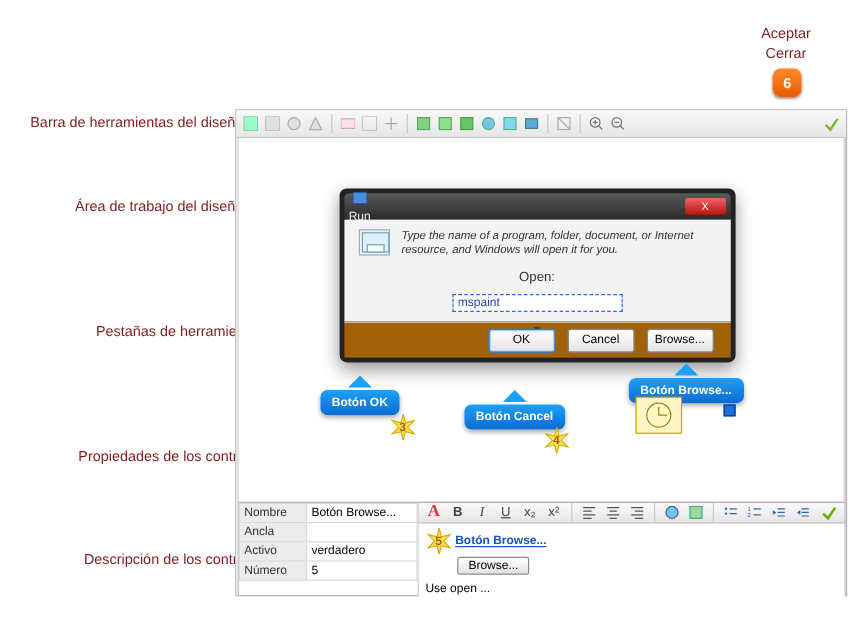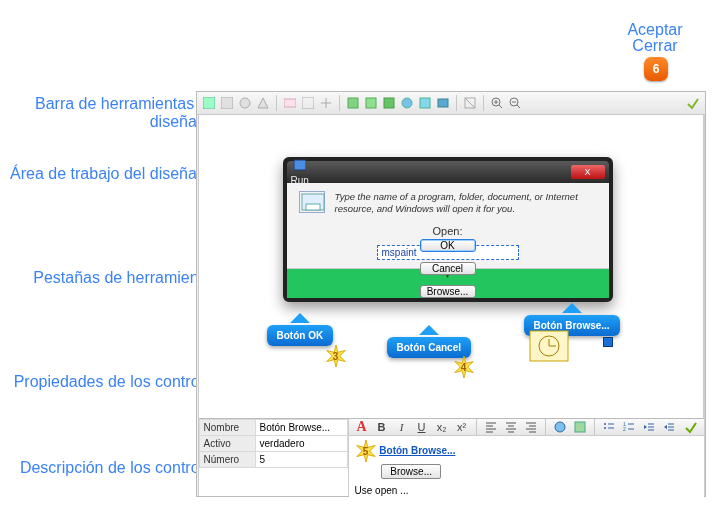--- a/index.html
+++ b/index.html
@@ -5,21 +5,21 @@
   * { box-sizing: border-box; }
   body {
     margin: 0;
     font-family: Arial, sans-serif;
     font-size: 11px;
     background: #fff;
     width: 722px;
     height: 527px;
     position: relative;
   }
-  .annot-label { position: absolute; text-align: right; font-size: 16px; color: #3b82f6; }
+  .annot-label { position: absolute; text-align: right; font-size: 12px; color: #7f1d1d; }
   .marker {
     position: absolute; width: 24px; height: 24px; border-radius: 7px;
     background: linear-gradient(#ff8a2a,#e85b00);
     color:#fff; font-weight:bold; display:flex; align-items:center; justify-content:center;
     font-size:12px; box-shadow:0 1px 2px rgba(0,0,0,.4);
   }
   .designer-window {
     position:absolute; left:196px; top:91px; width:510px; height:406px;
     border:1px solid #bbb; background:#f1f1f1;
   }
@@ -47,21 +47,21 @@
     display:flex; align-items:center; justify-content:space-between; padding:0 4px;
   }
   .rundlg-title { color:#eee; font-size:10px; display:flex; align-items:center; gap:4px;flex-direction:column;}
   .rundlg-close { width:34px; height:14px; background:linear-gradient(#e66,#b11); border-radius:2px; color:#fff; font-size:9px; line-height:14px; text-align:center;}
   .rundlg-body { background:#f3f3f3; height:calc(100% - 22px - 30px); padding:8px 12px; color:#333;}
   .rundlg-desc { font-size:9.5px; line-height:1.25; margin-left:36px; position:relative;font-style:italic;}
   .rundlg-bodyicon { position:absolute; left:-36px; top:0; width:26px;height:22px;border:1px solid #9ac;}
   .rundlg-open-row { display:flex; align-items:center; gap:8px; margin-top:10px;flex-direction:column;}
   .rundlg-open-label { color:#333;}
   .rundlg-input { flex:1; height:18px; border:1px dashed #2a6bd8; background:#fff; font-size:10px; padding:1px 4px; color:#1b45a5;}
-  .rundlg-buttons { height:30px; background:#22c55e; border-top:1px solid #ccc; display:flex; align-items:center; justify-content:flex-end; gap:10px; padding:0 14px;flex-direction:column;}
+  .rundlg-buttons { height:30px; background:#a16207; border-top:1px solid #ccc; display:flex; align-items:center; justify-content:flex-end; gap:10px; padding:0 14px;}
   .rdlg-btn {
     min-width:56px; height:20px; font-size:10px; border:1px solid #888; background:linear-gradient(#fff,#e3e3e3);
     border-radius:3px; display:flex; align-items:center; justify-content:center; cursor:pointer;
   }
   .rdlg-btn.default { border:1px solid #2a7de1; box-shadow:inset 0 0 0 1px #9cd0ff;}
   .callout {
     position:absolute; background:linear-gradient(#1ea0f8,#0b6bd1); color:#fff; font-size:10px; font-weight:bold;
     padding:5px 10px; border-radius:6px; box-shadow:0 2px 4px rgba(0,0,0,.35);
   }
   .callout::before {
@@ -298,20 +298,24 @@
 
       <div class="props-panel">
         <div class="props-grid">
           <table>
             <tbody>
                 <tr>
                   <td class="k">Nombre</td>
                   <td>Botón Browse...</td>
                 </tr>
             <tr>
+                  <td class="k">Ancla</td>
+                  <td></td>
+                </tr>
+            <tr>
                   <td class="k">Activo</td>
                   <td>verdadero</td>
                 </tr>
             <tr>
                   <td class="k">Número</td>
                   <td>5</td>
                 </tr>
           </tbody>
             </table>
         </div>

